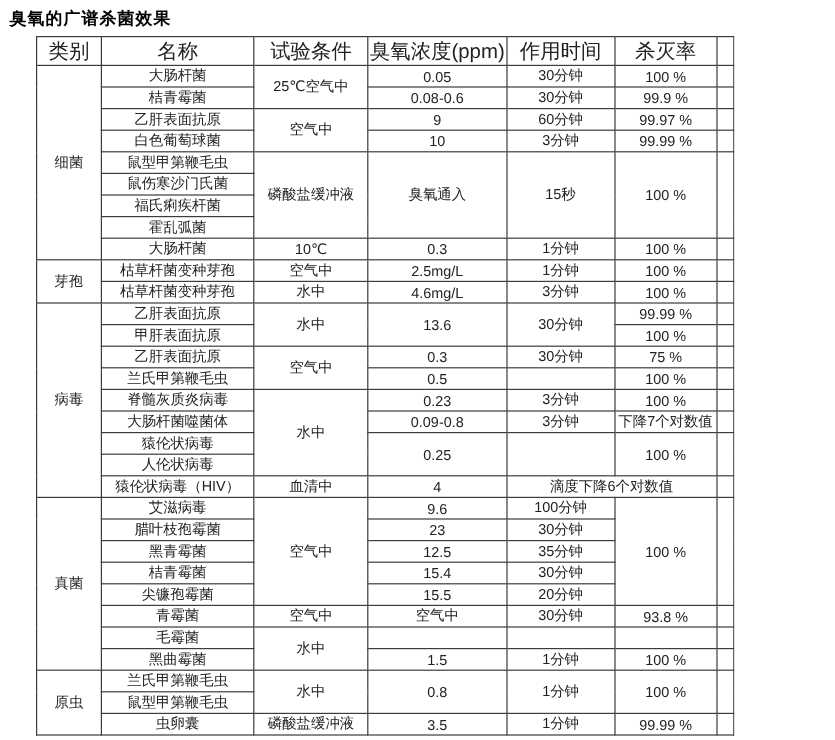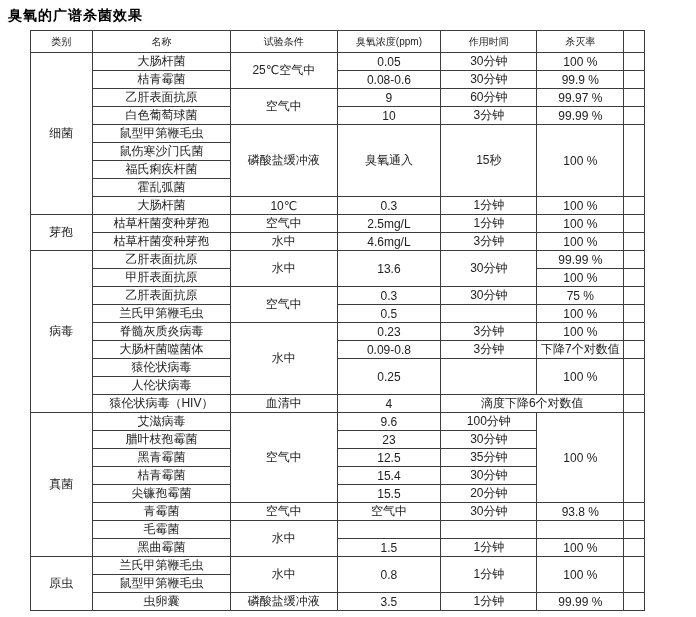--- a/index.html
+++ b/index.html
@@ -7,39 +7,39 @@
     --text-color:#222222;
     --bg-color:#ffffff;
   }
   html,body{
     margin:0;padding:0;
     width:696px;height:617px;
     background:var(--bg-color);
     font-family:"Liberation Sans","DejaVu Sans",sans-serif;
     position:relative;
   }
-  .page{position:relative;width:612px;height:617px;overflow:hidden;background:var(--bg-color);padding-left:33px;}
+  .page{position:relative;width:612px;height:617px;overflow:hidden;background:var(--bg-color);}
   .title{
     position:absolute;left:8px;top:7px;
     font-size:14px;font-weight:bold;color:#000;
     letter-spacing:1px;
   }
   table.ozone{
     position:absolute;left:30px;top:30px;
     border-collapse:collapse;table-layout:fixed;
     background:var(--bg-color);
   }
   table.ozone th,table.ozone td{
     border:1px solid var(--border-color);
     text-align:center;vertical-align:middle;
     font-size:12px;color:var(--text-color);
     padding:0 1px;overflow:hidden;white-space:nowrap;
   }
   table.ozone thead th{
-    height:21px;font-weight:normal;font-size:10px;
+    height:21px;font-weight:normal;font-size:17px;
   }
   table.ozone tbody td{height:17px;}
 </style>
 </head>
 <body>
 
 <div class="page">
   <div class="title">臭氧的广谱杀菌效果</div>
 
   <table class="ozone">

